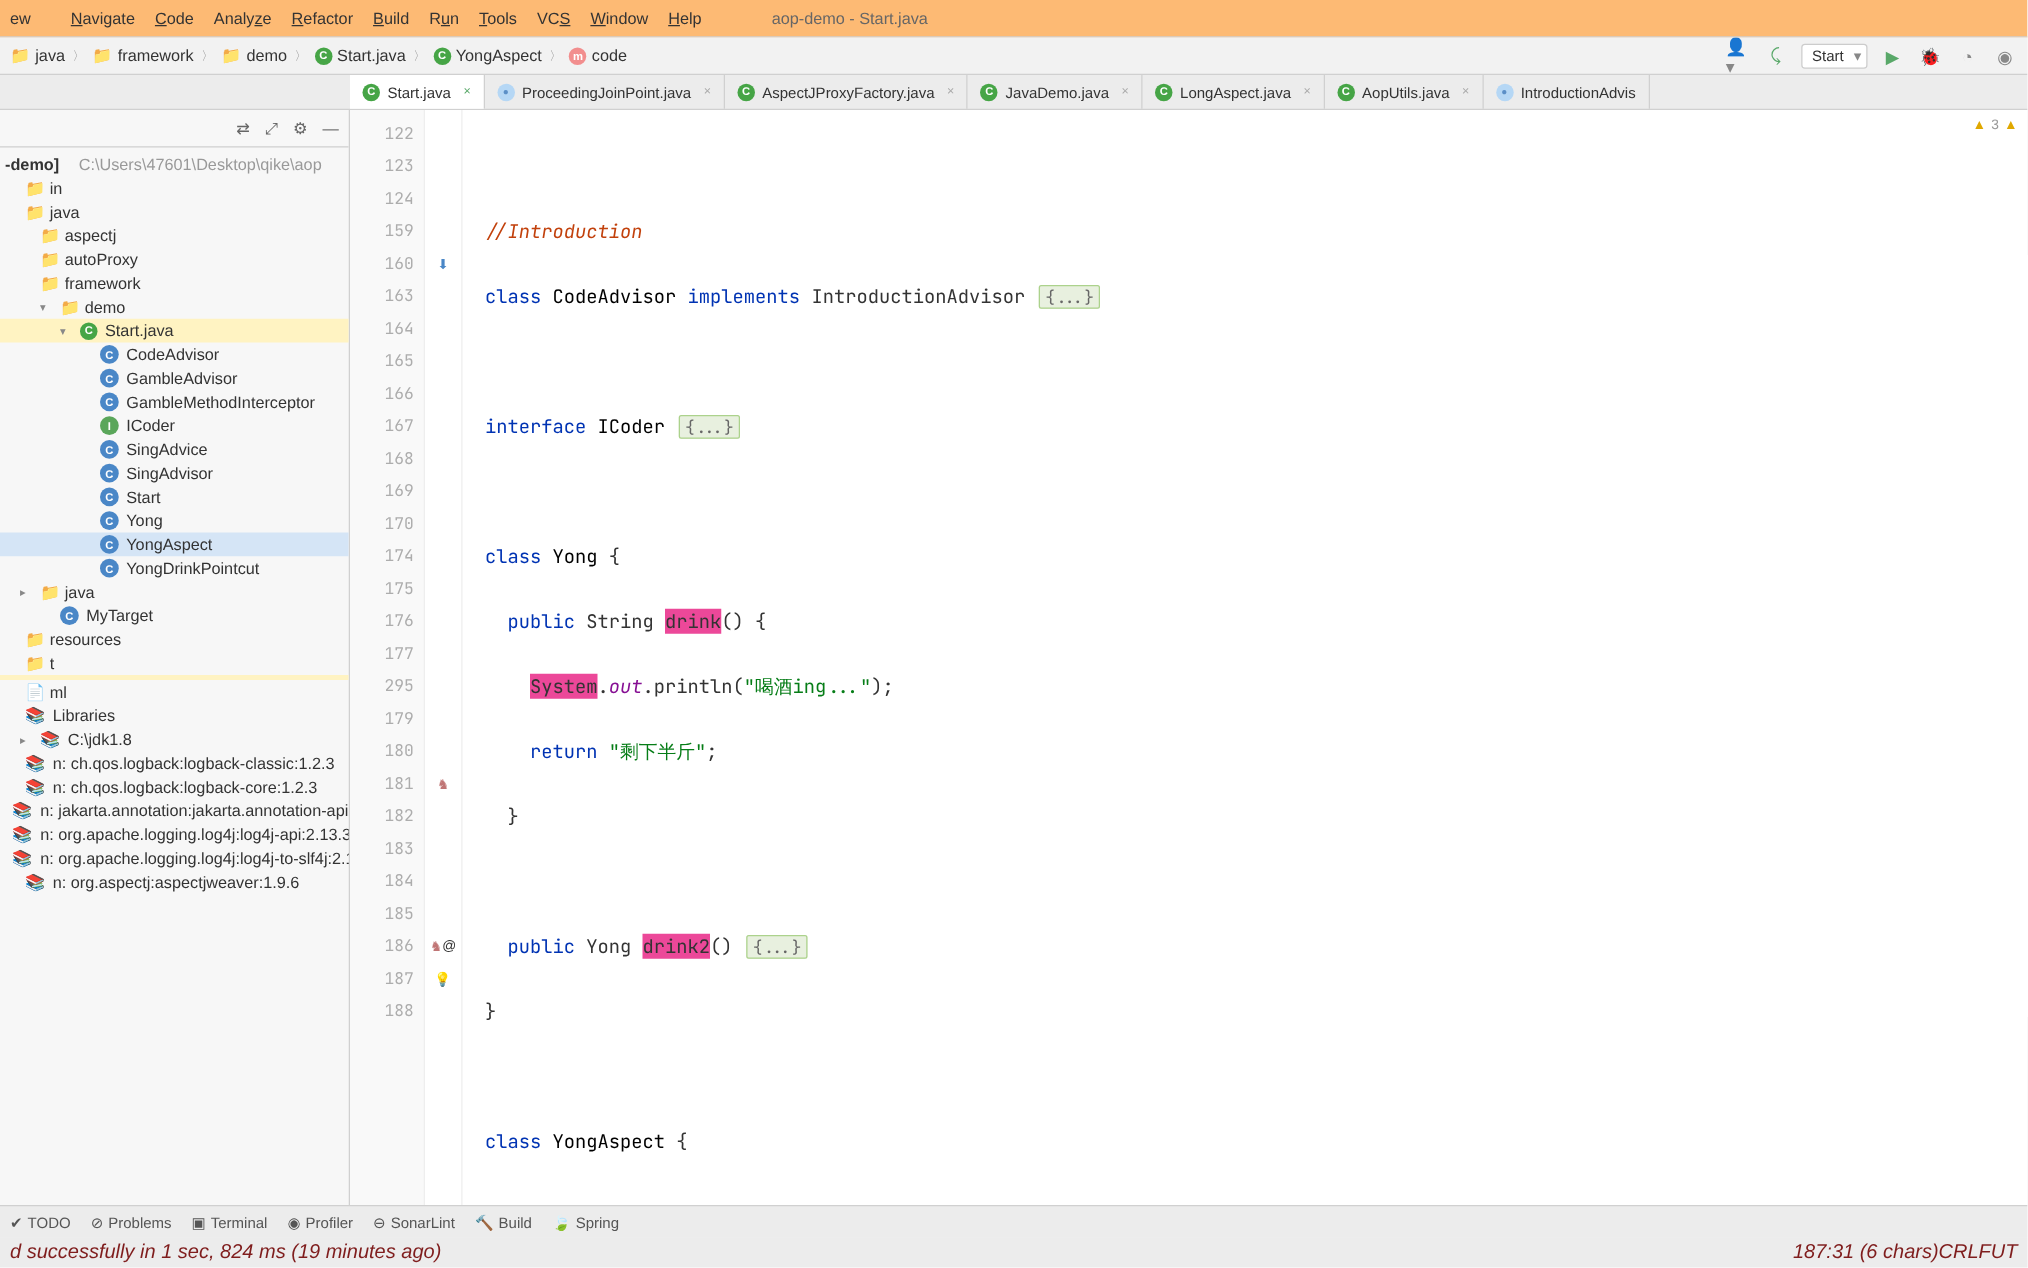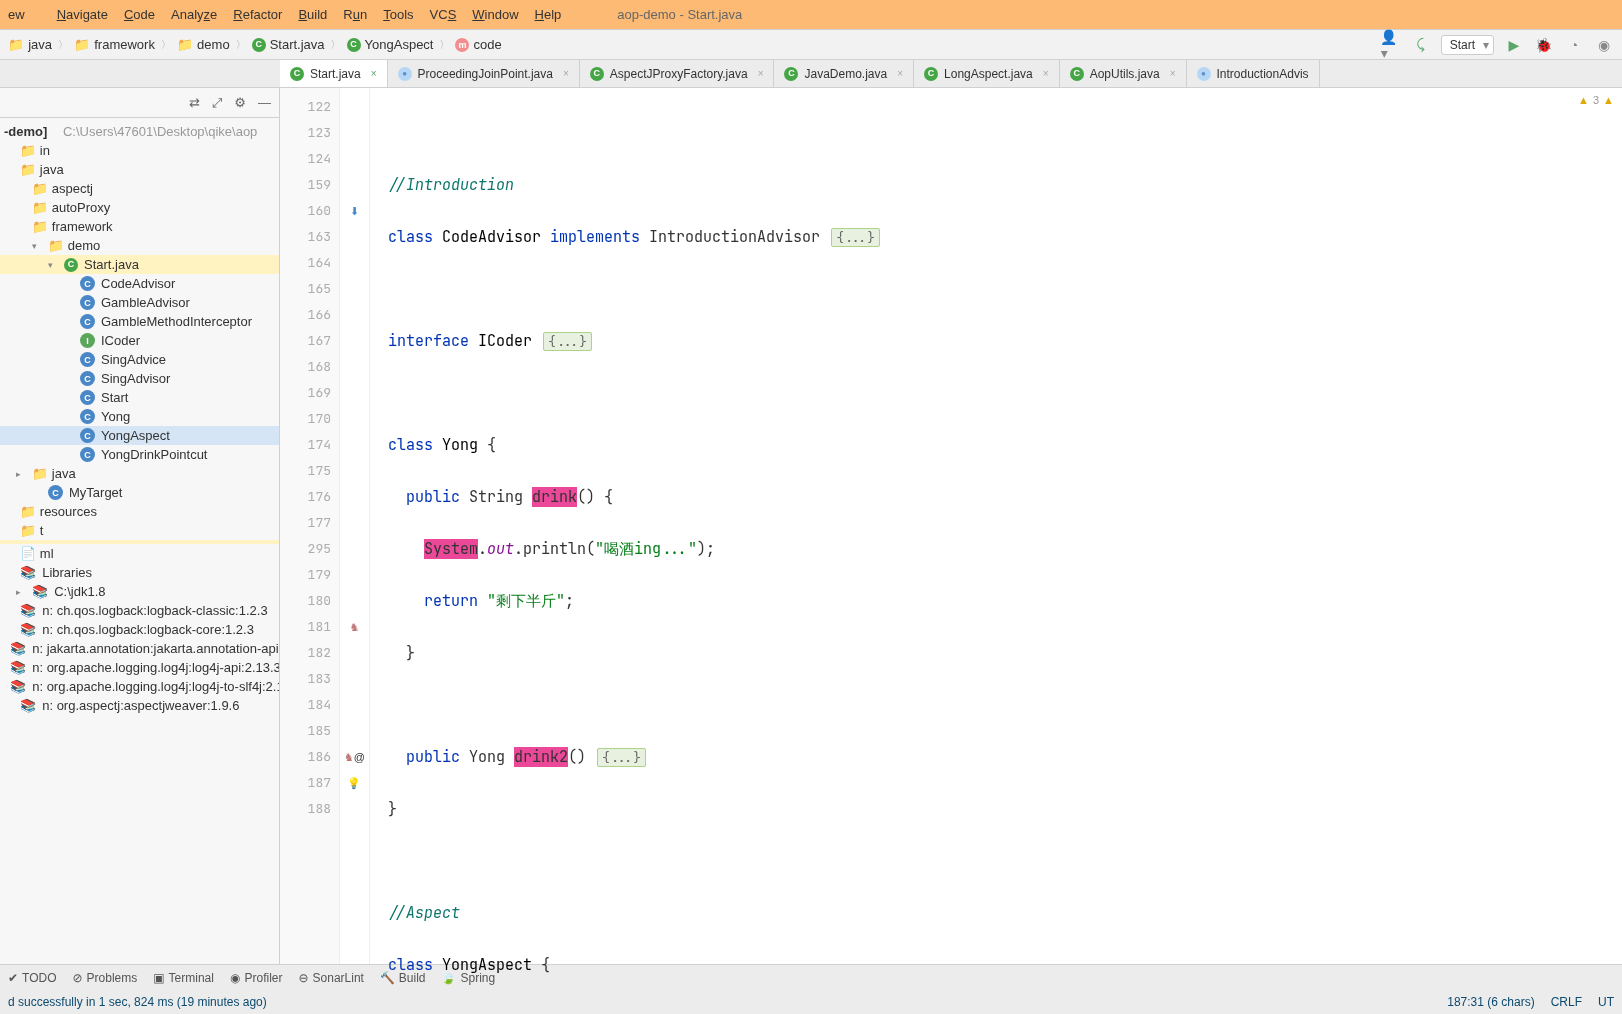--- a/index.html
+++ b/index.html
@@ -80,34 +80,34 @@
     .ico-cc{width:15px;height:15px;border-radius:50%;background:#4a87c7;color:#fff;font-size:9px;font-weight:bold;display:inline-flex;align-items:center;justify-content:center;}
     .ico-ci{width:15px;height:15px;border-radius:50%;background:#5aa65a;color:#fff;font-size:9px;font-weight:bold;display:inline-flex;align-items:center;justify-content:center;}
     .ico-lib{color:#af8f3e;}
     .editor { flex:1; display:flex; background:#fff; position:relative;}
     .gutter{width:60px;background:#f9f9f9;border-right:1px solid #eee;padding-top:6px;text-align:right;color:#adadad;font-family:'JetBrains Mono','Consolas',monospace;font-size:13px;}
     .gutter div{height:26px;line-height:26px;padding-right:8px;}
     .gutter-icons{width:30px;border-right:1px solid #eee;padding-top:6px;}
     .gutter-icons div{height:26px;display:flex;align-items:center;justify-content:center;font-size:11px;}
     .code{flex:1;padding-top:6px;font-family:'JetBrains Mono','Consolas',monospace;font-size:15px;line-height:26px;white-space:pre;}
     .code-line{height:26px;}
-    .cm{color:#0f766e;font-style:italic;}
+    .cm{color:#c2410c;font-style:italic;}
     .kw{color:#0033b3;}
     .ty{color:#000;}
     .str-cn{color:#067d17;}
     .ann{color:#9e880d;}
     .hi-bg{background:#ec4899;}
     .fold{background:#e8f0df;border:1px solid #acd28c;padding:0 4px;margin:0 2px;border-radius:2px;color:#666;font-size:13px;}
     .field{color:#871094;font-style:italic;}
     .warn-top{position:absolute;top:6px;right:8px;display:flex;gap:4px;align-items:center;color:#999;font-size:11px;}
     .warn-top .tri{color:#e0a800;}
     .statusbar{height:26px;background:#ececec;border-top:1px solid #d0d0d0;display:flex;align-items:center;padding:0 8px;gap:16px;color:#555;font-size:12px;}
     .statusbar .item{display:flex;align-items:center;gap:4px;}
-    .footer{height:24px;background:#ececec;display:flex;align-items:center;justify-content:space-between;padding:0 8px;color:#0c4a6e;font-size:12px;}
-    .footer-right{display:flex;gap:16px;}
+    .footer{height:24px;background:#ececec;display:flex;align-items:center;justify-content:space-between;padding:0 8px;color:#7f1d1d;font-size:16px;font-style:italic;}
+    .footer-right{display:flex;}
   </style>
 </head>
 <body>
 
 <div class="menubar">
   <span><span>ew</span></span>
   <span><u>N</u>avigate</span>
   <span><u>C</u>ode</span>
   <span>Analy<u>z</u>e</span>
   <span><u>R</u>efactor</span>
@@ -314,21 +314,20 @@
 <div class="code-line"></div>
 <div class="code-line">  <span class="kw">class</span> <span class="ty">Yong</span> {</div>
 <div class="code-line">    <span class="kw">public</span> <span>String</span> <span class="hi-bg">drink</span>() {</div>
 <div class="code-line">      <span class="hi-bg">System</span>.<span class="field">out</span>.println(<span class="str-cn">"喝酒ing..."</span>);</div>
 <div class="code-line">      <span class="kw">return</span> <span class="str-cn">"剩下半斤"</span>;</div>
 <div class="code-line">    }</div>
 <div class="code-line"></div>
 <div class="code-line">    <span class="kw">public</span> <span>Yong</span> <span class="hi-bg">drink2</span>() <span class="fold">{...}</span></div>
 <div class="code-line">  }</div>
 <div class="code-line"></div>
-<div class="code-line">  <span class="cm">//Aspect</span></div>
 <div class="code-line">  <span class="kw">class</span> <span class="ty">YongAspect</span> {</div>
 
 
 
 
 
 
 
 
 

